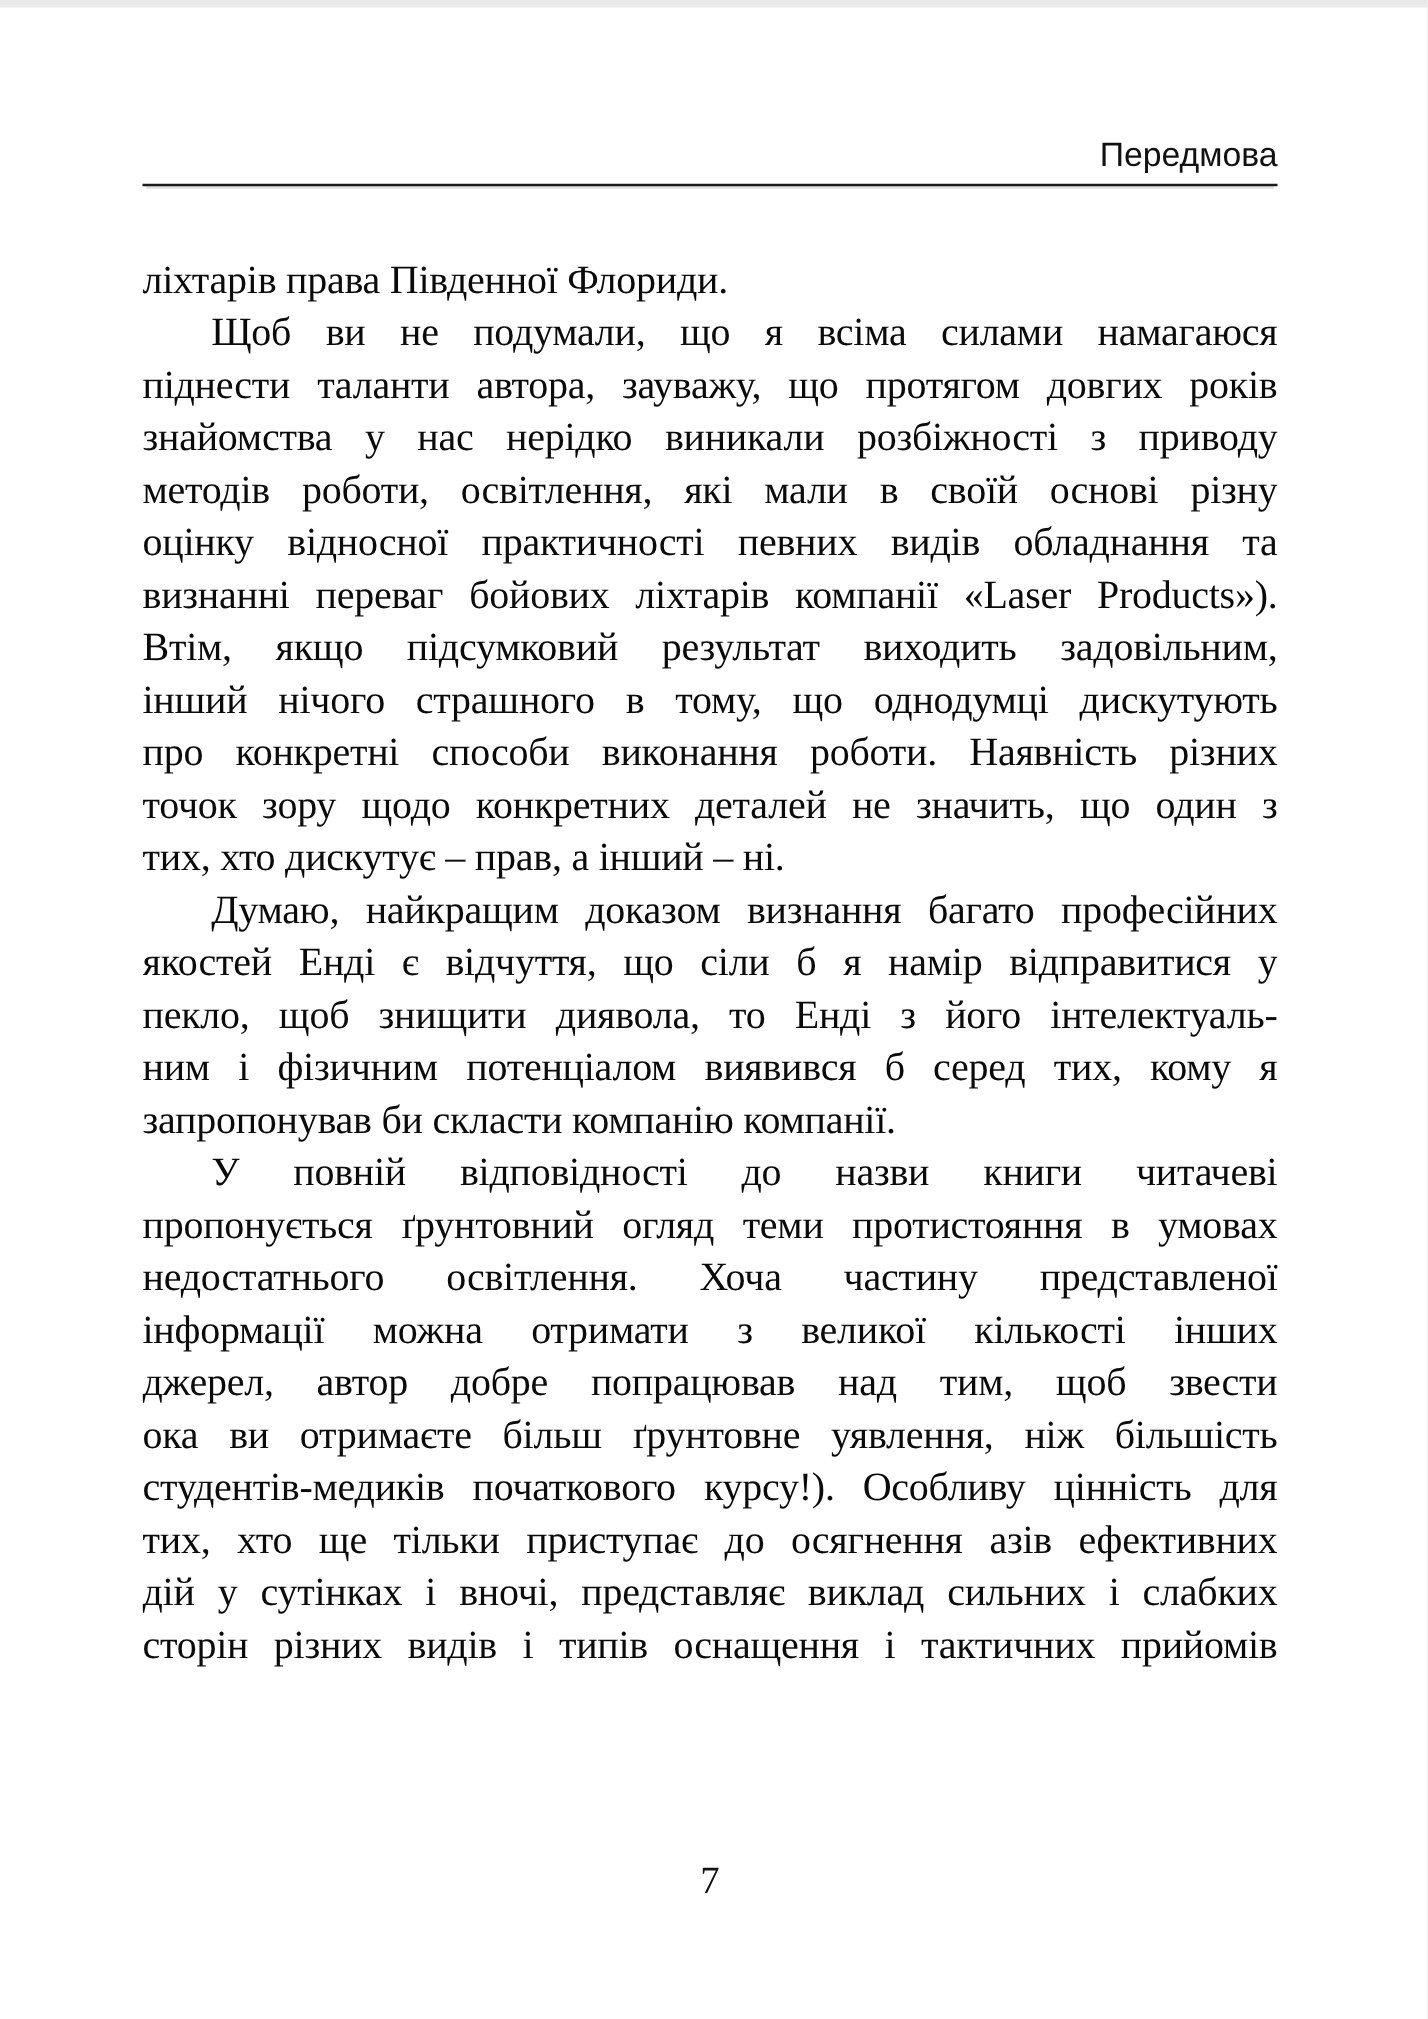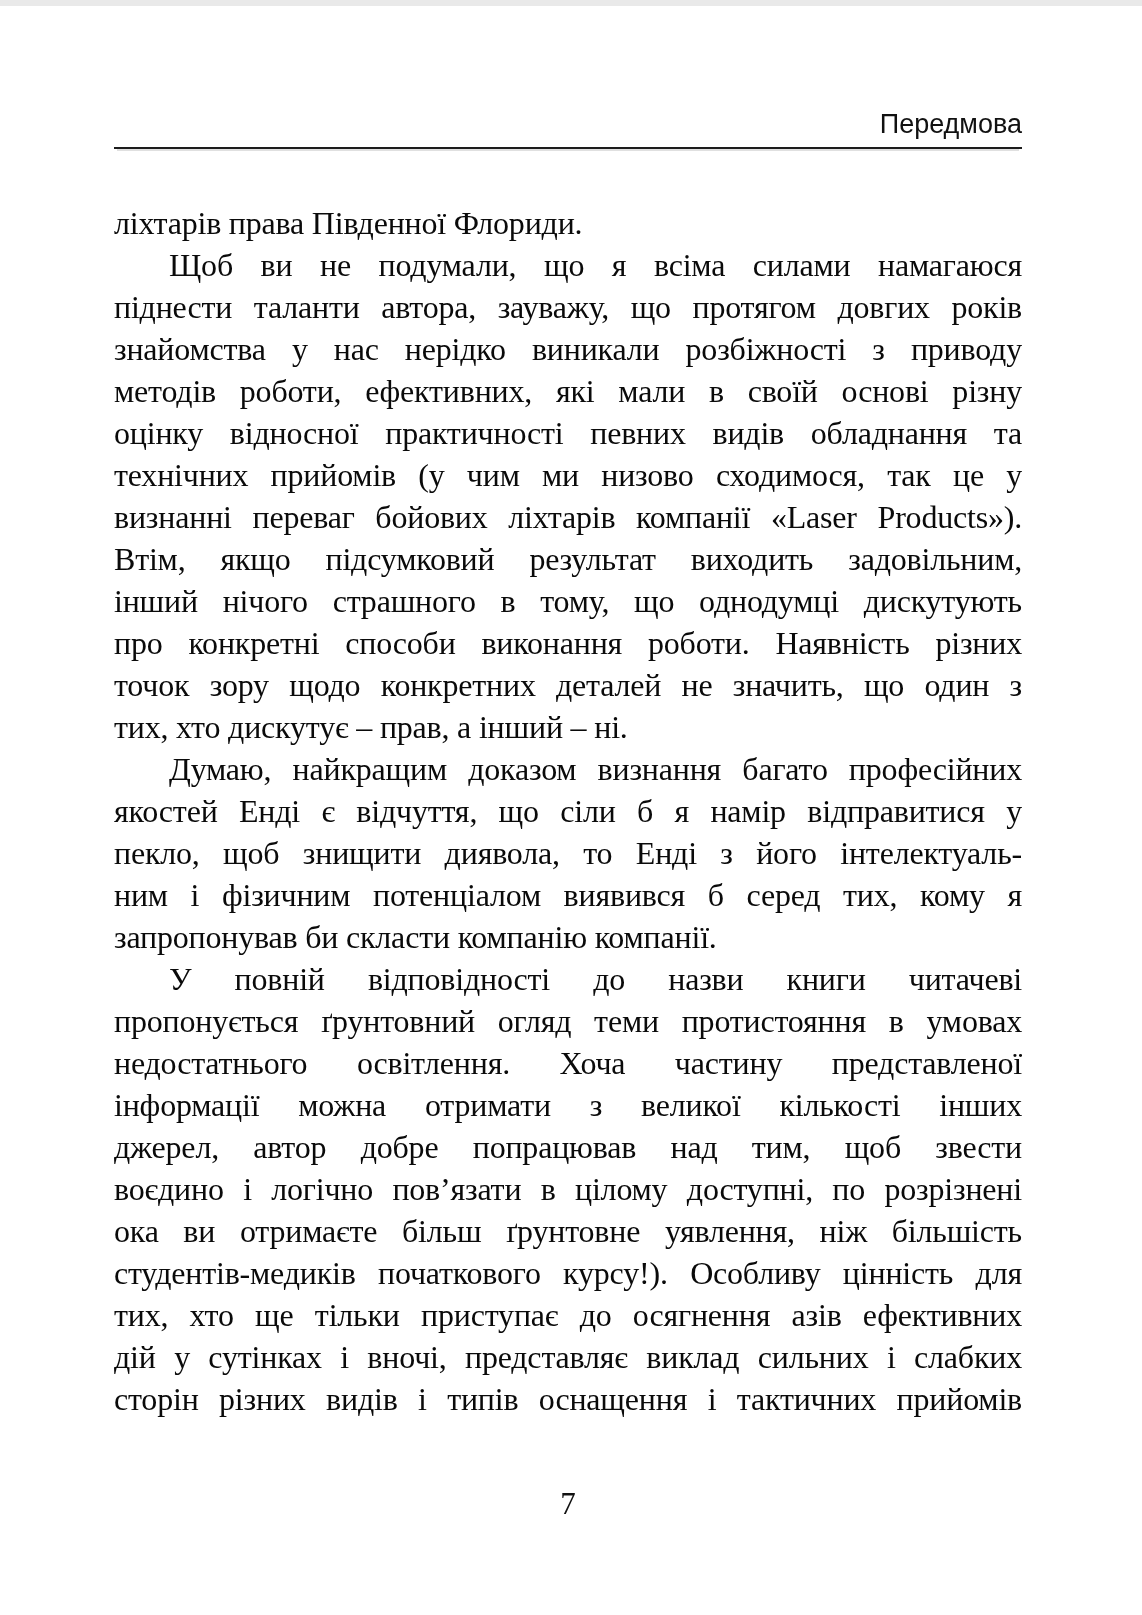--- a/index.html
+++ b/index.html
@@ -73,42 +73,40 @@
 <div class="page">
 
   <div class="running-header">Передмова</div>
 
   <div class="body-text">
       <div class="line para-end">ліхтарів права Південної Флориди.</div>
       <div class="paragraph"></div>
       <div class="line indent-first">Щоб ви не подумали, що я всіма силами намагаюся</div>
       <div class="line">піднести таланти автора, зауважу, що протягом довгих років</div>
       <div class="line">знайомства у нас нерідко виникали розбіжності з приводу</div>
-      <div class="line">методів роботи, ефективних, які мали в своїй основі різну</div>
+      <div class="line">методів роботи, освітлення, які мали в своїй основі різну</div>
       <div class="line">оцінку відносної практичності певних видів обладнання та</div>
-      <div class="line">технічних прийомів (у чим ми низово сходимося, так це у</div>
       <div class="line">визнанні переваг бойових ліхтарів компанії «Laser Products»).</div>
       <div class="line">Втім, якщо підсумковий результат виходить задовільним,</div>
       <div class="line">інший нічого страшного в тому, що однодумці дискутують</div>
       <div class="line">про конкретні способи виконання роботи. Наявність різних</div>
       <div class="line">точок зору щодо конкретних деталей не значить, що один з</div>
       <div class="line para-end">тих, хто дискутує – прав, а інший – ні.</div>
       <div class="paragraph"></div>
       <div class="line indent-first">Думаю, найкращим доказом визнання багато професійних</div>
       <div class="line">якостей Енді є відчуття, що сіли б я намір відправитися у</div>
       <div class="line">пекло, щоб знищити диявола, то Енді з його інтелектуаль-</div>
       <div class="line">ним і фізичним потенціалом виявився б серед тих, кому я</div>
       <div class="line para-end">запропонував би скласти компанію компанії.</div>
       <div class="paragraph"></div>
       <div class="line indent-first">У повній відповідності до назви книги читачеві</div>
       <div class="line">пропонується ґрунтовний огляд теми протистояння в умовах</div>
       <div class="line">недостатнього освітлення. Хоча частину представленої</div>
       <div class="line">інформації можна отримати з великої кількості інших</div>
       <div class="line">джерел, автор добре попрацював над тим, щоб звести</div>
-      <div class="line">воєдино і логічно пов’язати в цілому доступні, по розрізнені</div>
       <div class="line">ока ви отримаєте більш ґрунтовне уявлення, ніж більшість</div>
       <div class="line">студентів-медиків початкового курсу!). Особливу цінність для</div>
       <div class="line">тих, хто ще тільки приступає до осягнення азів ефективних</div>
       <div class="line">дій у сутінках і вночі, представляє виклад сильних і слабких</div>
       <div class="line">сторін різних видів і типів оснащення і тактичних прийомів</div>
       <div class="paragraph"></div>
     </div>
 
   <div class="page-number">7</div>
 

